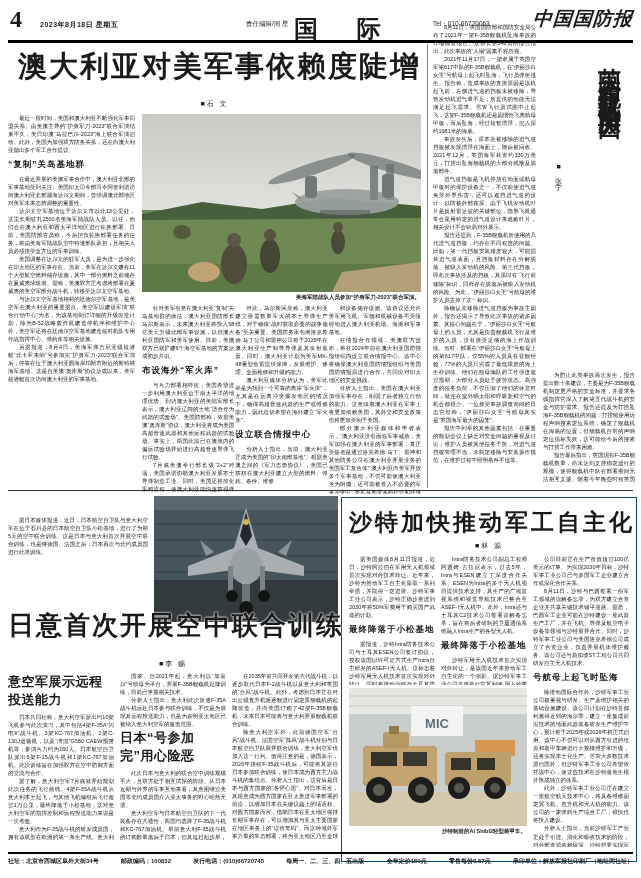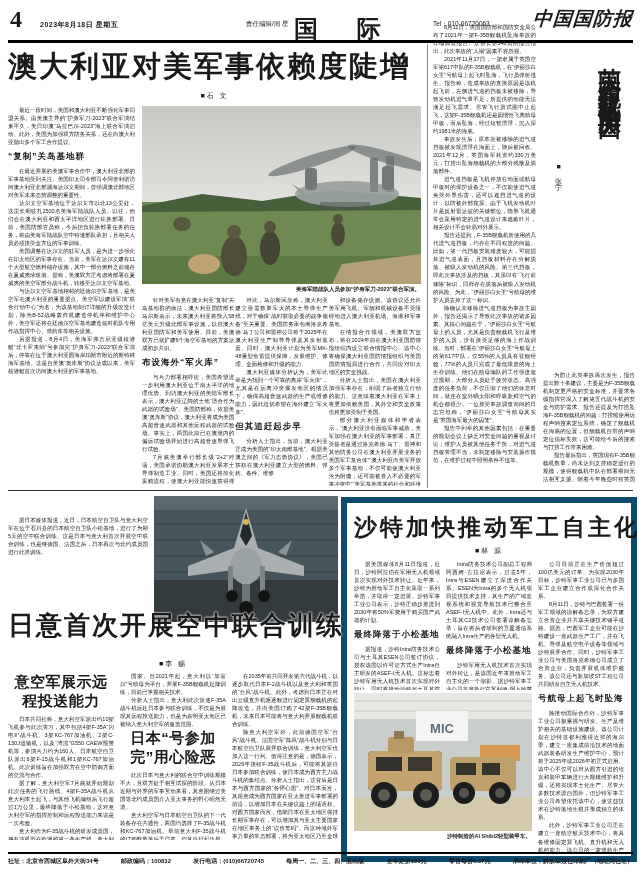--- a/index.html
+++ b/index.html
@@ -15,21 +15,21 @@
   .hdr-mast{position:absolute;right:0;top:2px;font-family:"Liberation Serif",serif;font-size:19px;font-weight:bold;
             font-style:italic;letter-spacing:1px;transform:skewX(-4deg);}
   .hdr-rule{position:absolute;left:8px;top:40px;width:625px;height:2.5px;background:#000;}
   
   .bt p{margin:0;text-indent:2em;font-size:5.5px;line-height:1.46;text-align:justify;}
   .sh{margin:5px 0 4px;font-size:8.5px;font-weight:bold;text-align:left;letter-spacing:1px;}
   .byline{text-align:center;font-size:7px;margin:3px 0 2px;letter-spacing:2px;}
   .photo-cap{font-size:5.5px;font-weight:bold;text-align:right;margin:2px 1px 3px 0;}
   
   .main-art{position:absolute;left:8px;top:45px;width:413px;}
-  .main-head{margin:2px 0 4px;font-size:29px;font-weight:900;text-align:left;letter-spacing:2px;white-space:nowrap;}
+  .main-head{margin:2px 0 12px;font-size:29px;font-weight:900;text-align:right;letter-spacing:2px;white-space:nowrap;}
   .main-body{display:flex;gap:7px;margin-top:5px;}
   .main-c1{width:127px;flex:none;height:388px;overflow:hidden;}
   .main-right{flex:1;min-width:0;}
   .photo-frame{display:block;width:100%;}
   .main-cols{display:flex;gap:1px;height:190px;overflow:hidden;}
   .mcol{flex:1;min-width:0;overflow:hidden;}
   
   .vrule{position:absolute;left:427px;top:44px;width:1px;height:444px;background:#888;}
   .mid-rule{position:absolute;left:8px;top:490px;width:625px;height:1px;background:#333;}
   
@@ -42,23 +42,23 @@
   .uk-bottom{height:112px;overflow:hidden;margin-top:4px;}
   
   .jp-art{position:absolute;left:8px;top:496px;width:330px;}
   .jp-top{display:flex;gap:6px;}
   .jp-intro{width:140px;flex:none;padding-top:20px;height:108px;overflow:hidden;}
   .jp-photo-wrap{flex:1;min-width:0;}
   .jp-head{margin:-16px 0 16px;font-family:"Liberation Serif",serif;font-size:26px;font-weight:900;text-align:center;
            letter-spacing:2px;white-space:nowrap;text-shadow:0 0 2px #fff,0 0 2px #fff;position:relative;z-index:2;}
   .jp-cols{display:flex;gap:6px;margin-top:3px;height:168px;overflow:hidden;}
   .jcol{flex:1;min-width:0;overflow:hidden;}
-  .jp-sh{margin:1px 0 4px;font-size:15px;font-weight:bold;text-align:center;letter-spacing:.5px;}
-  
-  .sa-art{position:absolute;left:341px;top:497px;width:296px;height:365px;border:6px solid #0c4a6e;
+  .jp-sh{margin:1px 0 4px;font-size:13px;font-weight:bold;letter-spacing:.5px;}
+  
+  .sa-art{position:absolute;left:341px;top:497px;width:296px;height:365px;border:1px solid #0c4a6e;
           box-sizing:border-box;background:#fff;padding:7px 7px 4px;}
   .sa-head{margin:2px 0 0;font-family:"Liberation Serif",serif;font-size:23px;font-weight:900;text-align:center;
            letter-spacing:3px;white-space:nowrap;}
   .sa-body{display:flex;gap:6px;margin-top:4px;}
   .sa-leftgroup{width:178px;flex:none;}
   .sa-cols{display:flex;gap:6px;height:130px;overflow:hidden;}
   .sacol{flex:1;min-width:0;overflow:hidden;}
   .sa-c3{flex:1;min-width:0;height:292px;overflow:hidden;}
   .sa-photo-wrap{margin-top:3px;}
   
@@ -146,21 +146,21 @@
             <div>
                 <p>与兵力部署相呼应，美国希望进一步利用澳大利亚位于南太平洋的地理优势。到访澳大利亚的美陆军部长表示，澳大利亚辽阔的土地“适合作为武器的试验场”。美国防部称，依据美澳“奥库斯”协议，澳大利亚将成为美国高超音速武器和其他远程武器的试验场。事实上，两国此前已在澳境内的偏远试验场开始进行高超音速导弹飞行试验。</p>
                 <p>7月底美澳举行部长级“2+2”对话，美国承诺协助澳大利亚发展本土导弹制造工业。同时，美国还将简化采购流程，使澳大利亚能快速获得弹药。</p>
               </div>
           </div>
           <div class="mcol bt">
             <div>
                 <p>对此，马尔斯回应称，澳大利亚建立亟需数量军火的本土导弹生产线，对于确保“战时获取必要的战争储备”至关重要。美国防务承包商洛克希德·马丁公司和雷神公司将于2025年在澳大利亚生产制导导弹及其发射装置。同时，澳大利亚计划为美军MK-48重型鱼雷提供保障，发展维护、修理、全面检修和升级的能力。</p>
                 <p>澳大利亚媒体分析认为，美军此举是为找到一个可靠的离岸“军火库”，尤其是在远离冲突爆发地区的情况下，确保高超音速武器的生产或维修能力，因此迫切希望在海外建立“军火库”。</p>
               </div>
-            <h3 class="sh">但其追赶起步早</h3>
+            <h3 class="sh">设立联合情报中心</h3>
             <div>
                 <p>分析人士指出，当前，澳大利亚正成为美国的“印太南部基地”。根据美澳之间的《军力态势协议》，美国已获权在澳大利亚建立大型的燃料、弹药、备件、维修</p>
               </div>
           </div>
           <div class="mcol bt">
             <div>
                 <p>和设备储存设施。该协议还允许美军用飞机、军舰和机械设备不受阻碍地进入澳大利亚机场、海港和军事基地。</p>
                 <p>在情报合作领域，美澳双方宣布，将在2024年前在澳大利亚国防情报组织内设立联合情报中心。该中心将确保澳大利亚国防情报组织与美国国防情报局进行合作，共同应对印太地区的安全挑战。</p>
                 <p>分析人士指出，美国在澳大利亚加强军事存在，削弱了后者独立行动的能力。这意味着澳大利亚在军事上将更加依赖美国，其外交和安全政策也将更加受制于美国。</p>
                 <p>部分澳大利亚媒体和学者表示，“澳大利亚没有面临军事威胁，美军加强在澳大利亚的军事部署，真正受益者是通过洛克希德·马丁、雷神和其他防务公司在澳大利亚开展业务的美国军工复合体”“澳大利亚向美军开放多个军事基地，不仅可能使澳大利亚沦为附庸，还可能被卷入不必要的军事冲突中”“美军基地带来的社会和环境等问题，可能激起澳大利亚民众的反感，进而影响政府的威望和公信力”。</p>

